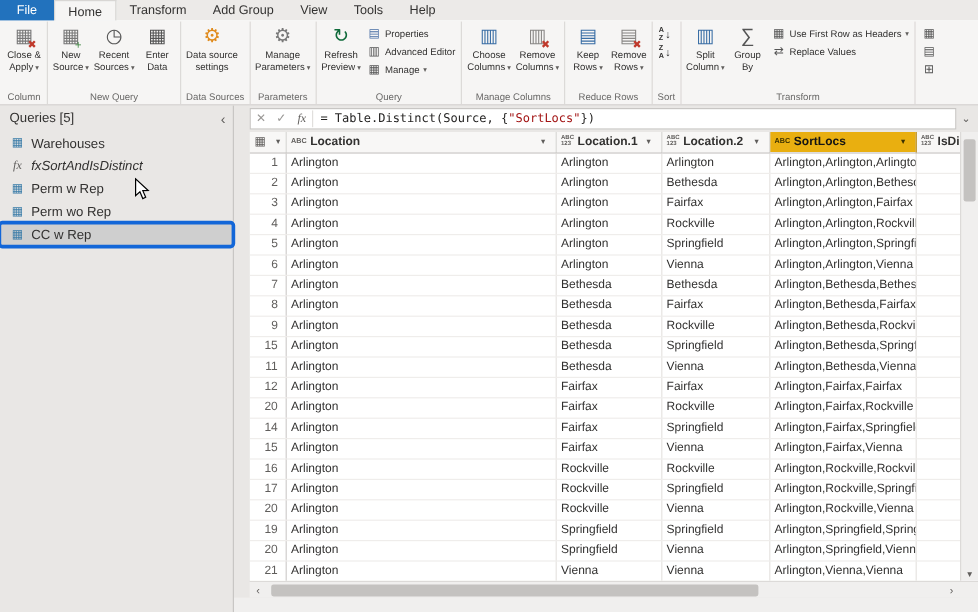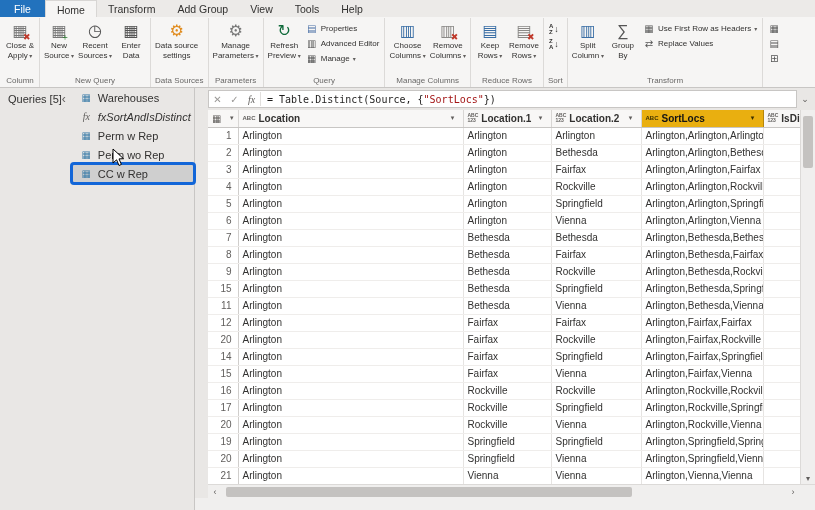--- a/index.html
+++ b/index.html
@@ -30,21 +30,21 @@
   .caret { font-size:6px; color:#605e5c; }
   .sstack { display:flex; flex-direction:column; justify-content:flex-start; padding-top:2px; }
   .sbtn { display:flex; align-items:center; gap:3px; font-size:8px; height:15px; padding:0 3px; white-space:nowrap; cursor:default; }
   .sbtn .sic { font-size:10px; line-height:1; width:12px; text-align:center; }
   .sorticon { display:flex; align-items:center; gap:1px; }
   .sorticon .lets { display:flex; flex-direction:column; font-size:6px; font-weight:700; line-height:1; }
   .sorticon .arr { font-size:9px; }
 
   
   #main { display:flex; height:422px; }
-  #sidebar { width:195px; background:#e9e7e5; border-right:1px solid #c8c6c4; display:flex; flex-direction:row; }
+  #sidebar { width:195px; background:#e9e7e5; border-right:1px solid #c8c6c4; display:flex; flex-direction:column; }
   .pane-header { height:22px; display:flex; align-items:center; padding:0 6px 0 8px; font-size:11px; }
   .pane-header .collapse { margin-left:auto; color:#605e5c; font-size:12px; cursor:default; }
   #query-list { flex:1; }
   .qitem { height:19px; display:flex; align-items:center; gap:5px; padding-left:8px; font-size:11px; position:relative; cursor:default; }
   .qitem .qic { width:13px; text-align:center; font-size:10px; color:#3a7ca8; }
   .qitem .qic.fx { font-style:italic; color:#605e5c; font-size:10px; font-family:"Liberation Serif","DejaVu Serif",serif; }
   .qitem.italic .qlbl { font-style:italic; }
   .qitem.selected { background:#cfcfcf; outline:3px solid #1266d8; outline-offset:-1px; border-radius:2px; z-index:2; }
 
   #right { flex:1; display:flex; flex-direction:column; background:#e9e7e5; min-width:0; }

